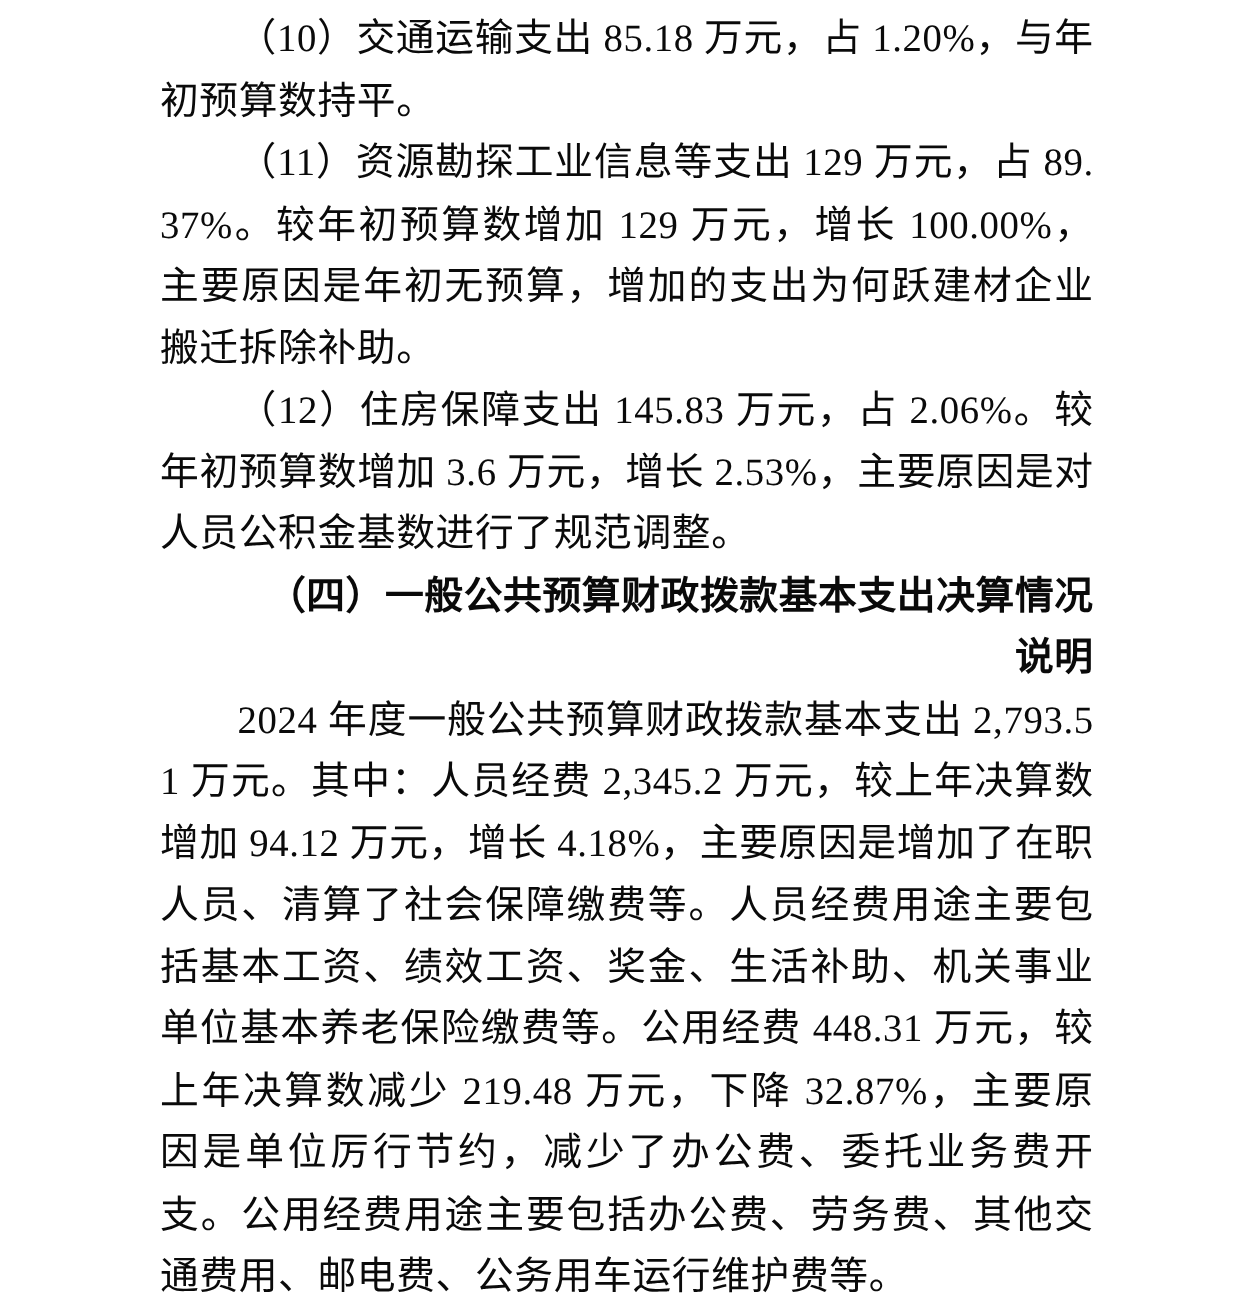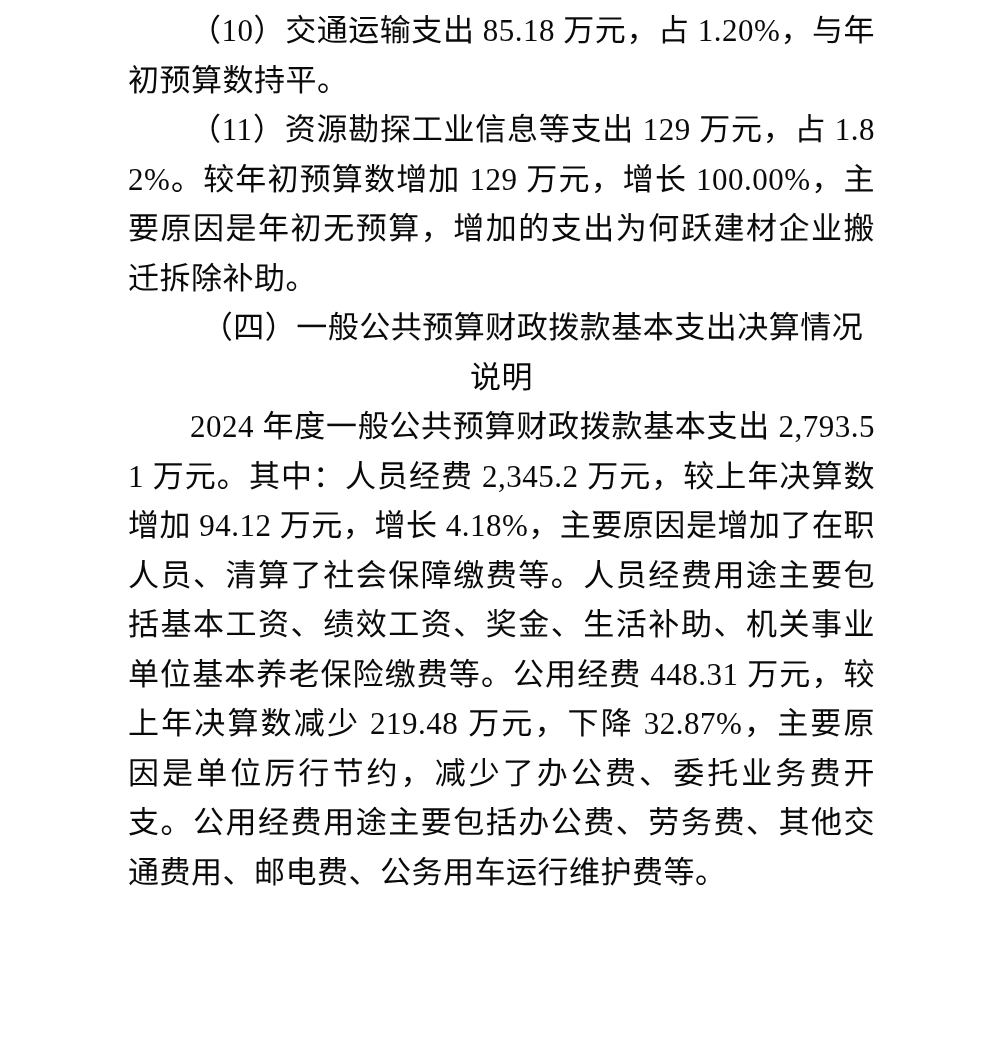--- a/index.html
+++ b/index.html
@@ -25,30 +25,31 @@
     margin: 0;
     font-size: 31px;
     line-height: 49.5px;
     text-align: justify;
     text-indent: 2em;
     letter-spacing: 0.5px;
     word-break: break-all;
     color: #0a0a0a;
   }
   .para.heading {
-    font-weight: normal;
-    text-align: center;
+    font-weight: bold;
+    text-align: right;
   }
 </style>
 </head>
 <body>
 
 <div class="page">
   <p class="para">（10）交通运输支出 85.18 万元，占 1.20%，与年初预算数持平。</p>
 
-  <p class="para">（11）资源勘探工业信息等支出 129 万元，占 1.82%。较年初预算数增加 129 万元，增长 100.00%，主要原因是年初无预算，增加的支出为何跃建材企业搬迁拆除补助。</p>
+  <p class="para">（11）资源勘探工业信息等支出 129 万元，占 89.37%。较年初预算数增加 129 万元，增长 100.00%，主要原因是年初无预算，增加的支出为何跃建材企业搬迁拆除补助。</p>
 
+  <p class="para">（12）住房保障支出 145.83 万元，占 2.06%。较年初预算数增加 3.6 万元，增长 2.53%，主要原因是对人员公积金基数进行了规范调整。</p>
 
 
   <p class="para heading">（四）一般公共预算财政拨款基本支出决算情况说明</p>
 
   <p class="para">2024 年度一般公共预算财政拨款基本支出 2,793.51 万元。其中：人员经费 2,345.2 万元，较上年决算数增加 94.12 万元，增长 4.18%，主要原因是增加了在职人员、清算了社会保障缴费等。人员经费用途主要包括基本工资、绩效工资、奖金、生活补助、机关事业单位基本养老保险缴费等。公用经费 448.31 万元，较上年决算数减少 219.48 万元，下降 32.87%，主要原因是单位厉行节约，减少了办公费、委托业务费开支。公用经费用途主要包括办公费、劳务费、其他交通费用、邮电费、公务用车运行维护费等。</p>
 </div>
 
 </body></html>

